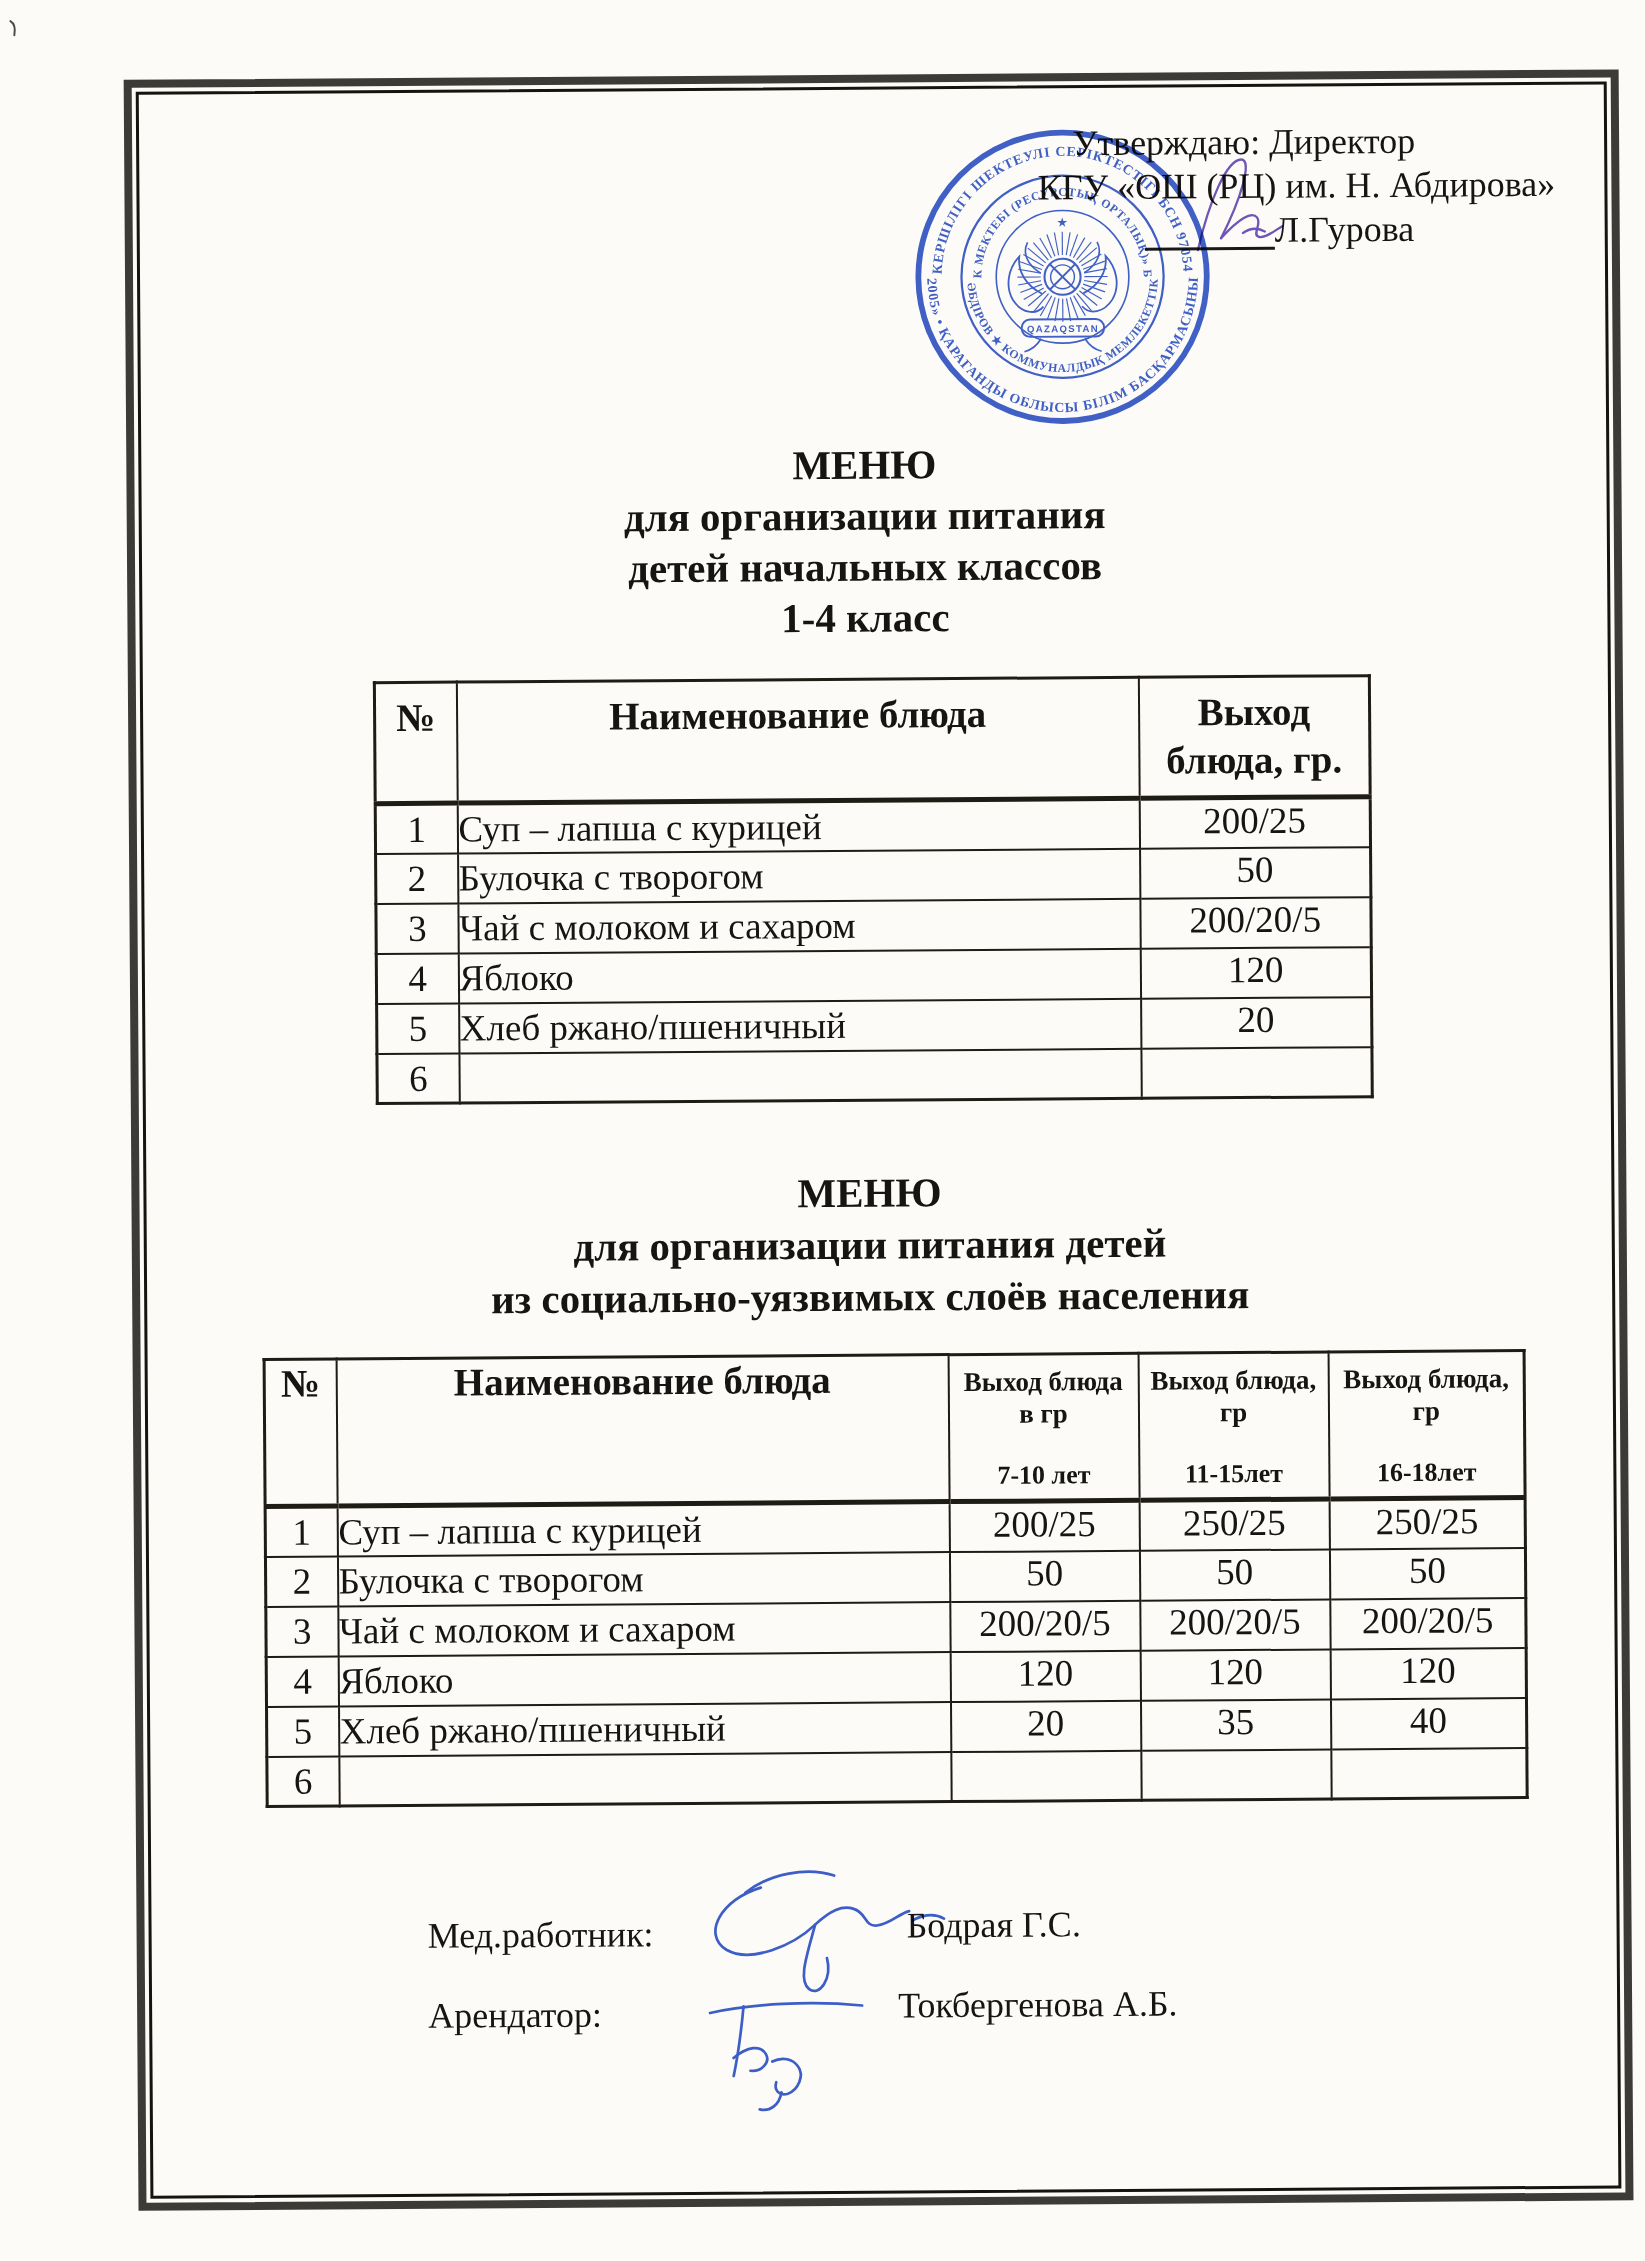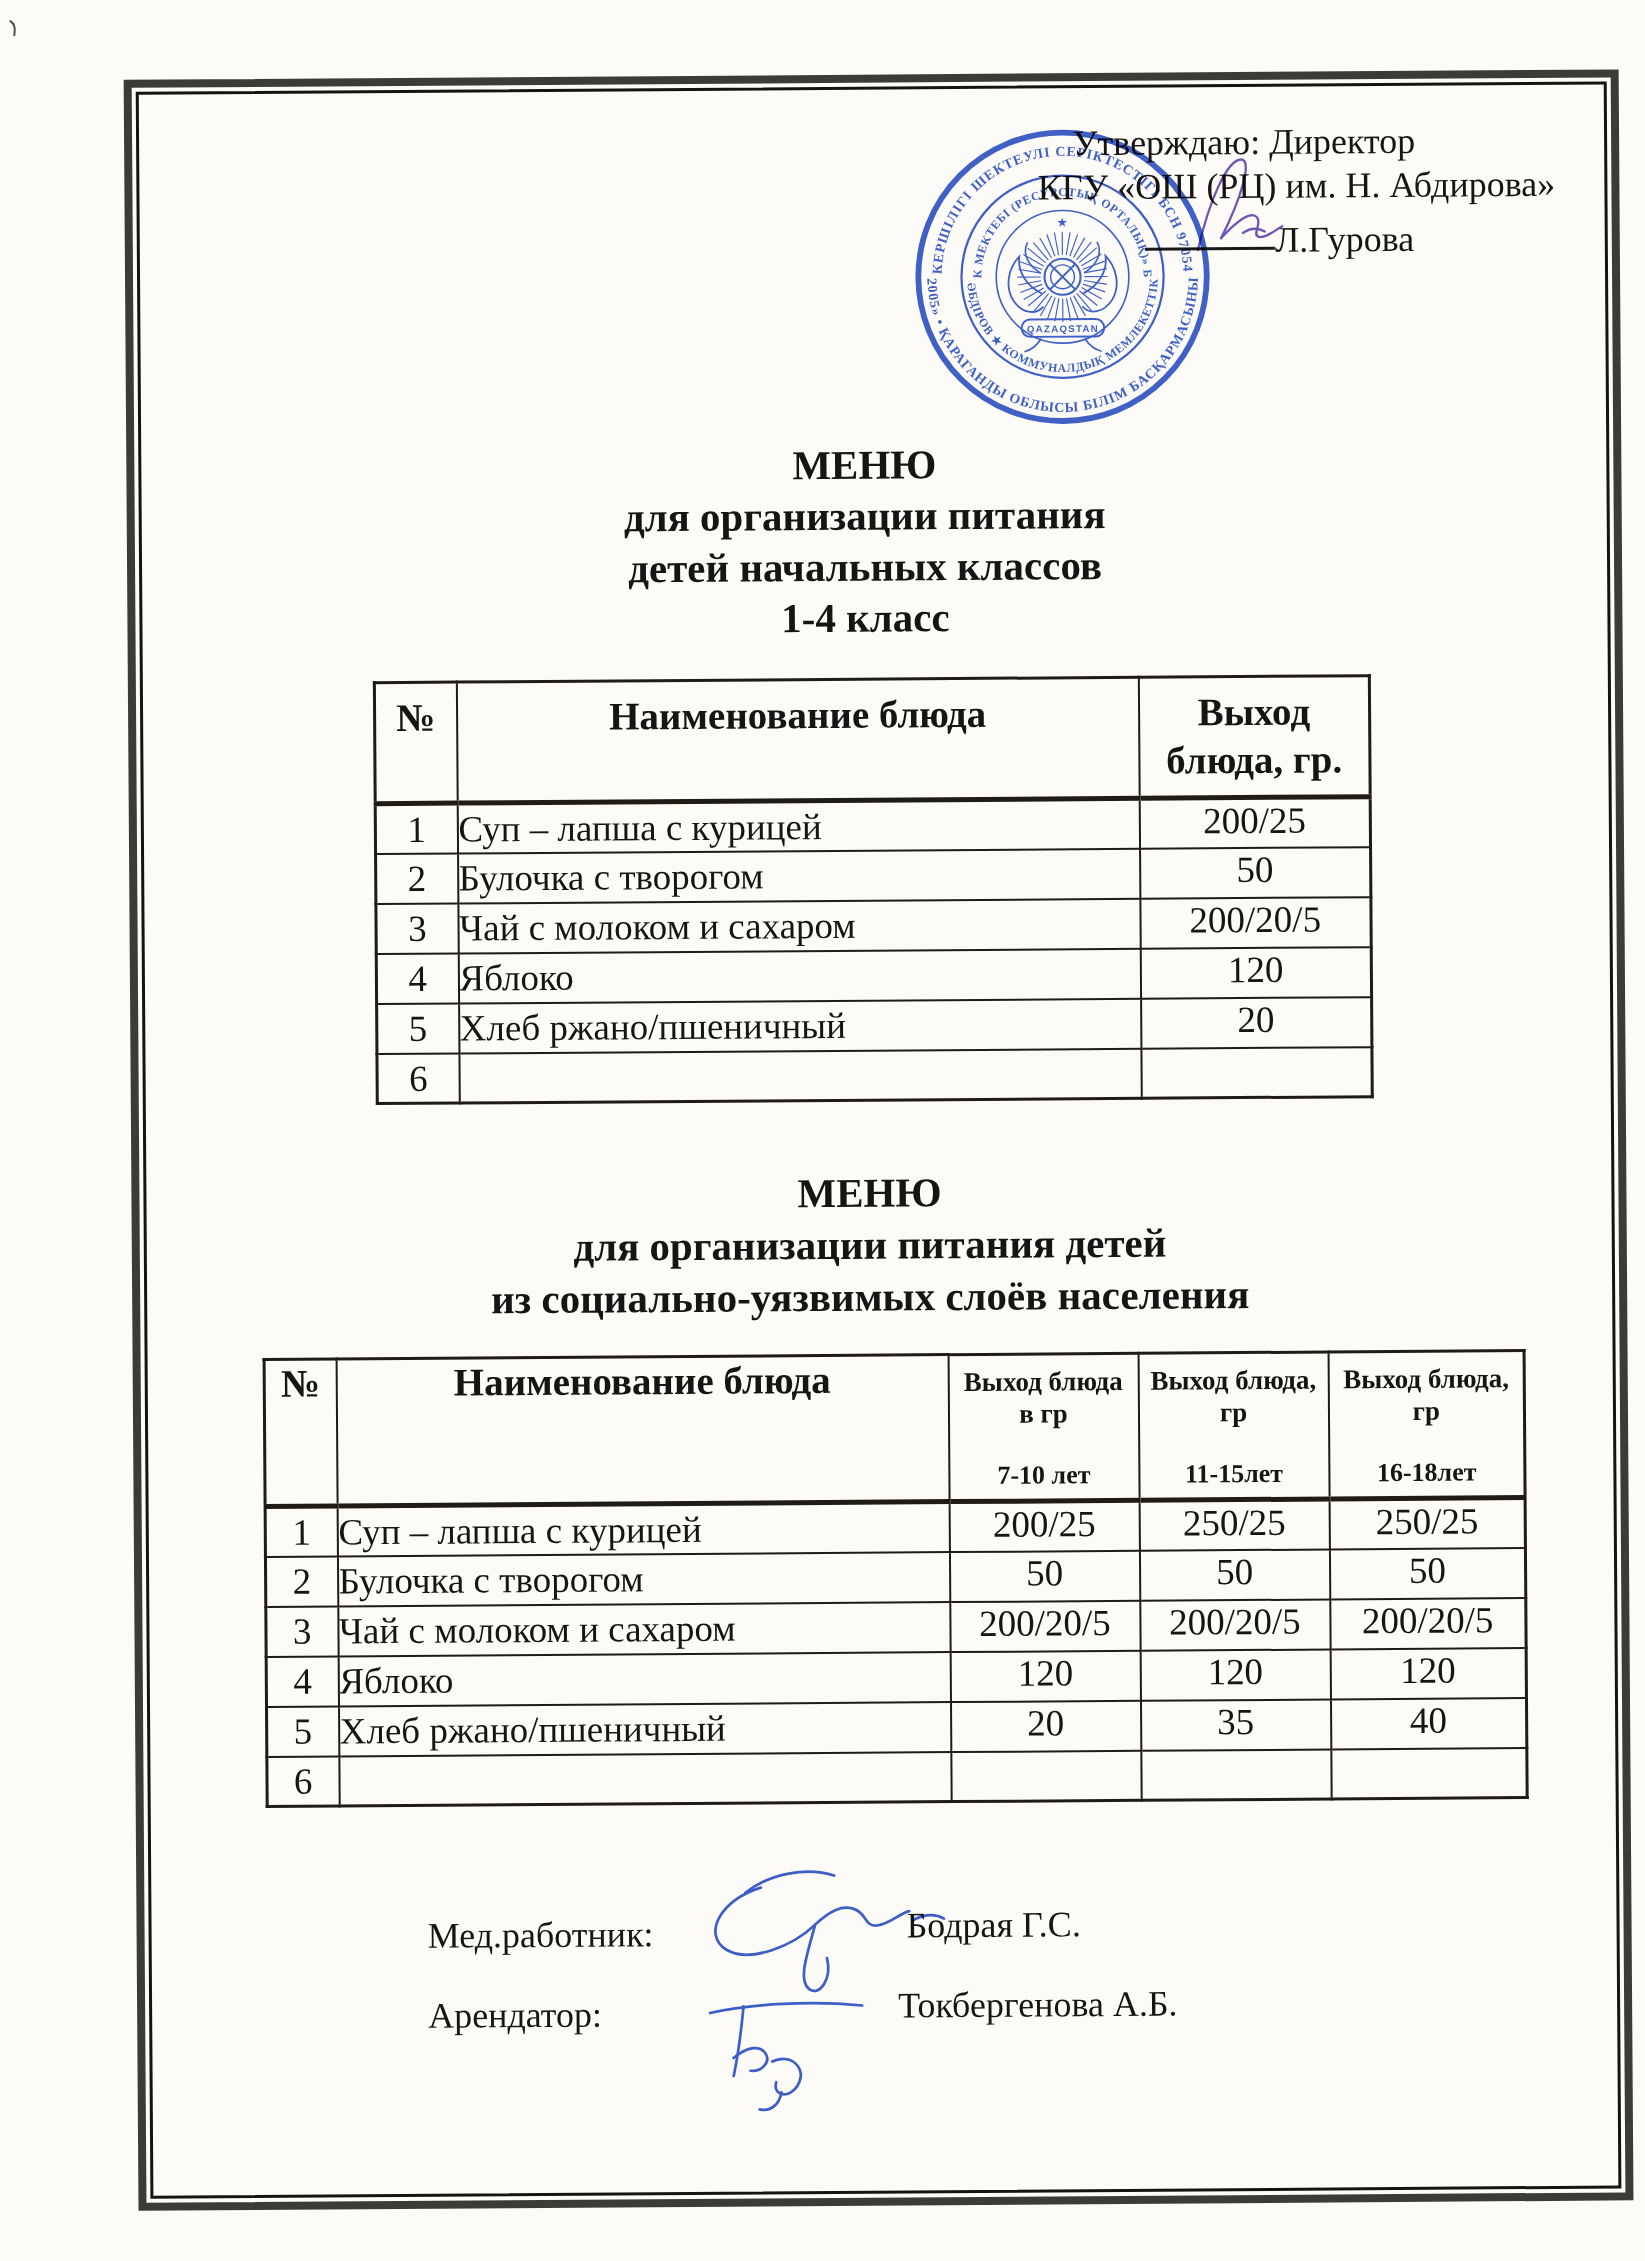--- a/index.html
+++ b/index.html
@@ -69,21 +69,21 @@
 <div class="page">
   <div class="sheet">
 
     <div class="frame-outer">
       <div class="frame-inner"></div>
     </div>
 
     <div class="abs appr appr-c" style="left:1057px; top:125px; width:387px;">Утверждаю: Директор</div>
     <div class="abs appr appr-c" style="left:1000px; top:169px; width:606px;">КГУ «ОШ (РЦ) им. Н. Абдирова»</div>
     <div class="abs sig-underline" style="left:1151px; top:250px; width:130px; height:3.2px;"></div>
-    <div class="abs appr" style="left:1281px; top:223px;">Л.Гурова</div>
+    <div class="abs appr" style="left:1281px; top:213px;">Л.Гурова</div>
 
     <svg class="stamp-svg" viewBox="0 0 480 480">
       <defs>
         <path id="arc-ot" d="M 52,240 A 188,188 0 0 1 428,240"></path>
         <path id="arc-ob" d="M 30,240 A 210,210 0 0 0 450,240"></path>
         <path id="arc-it" d="M 114,240 A 126,126 0 0 1 366,240"></path>
         <path id="arc-ib" d="M 92,240 A 148,148 0 0 0 388,240"></path>
       </defs>
       <g stroke="#2b4fc0" fill="none">
         <circle cx="240" cy="240" r="224" stroke-width="9"></circle>

